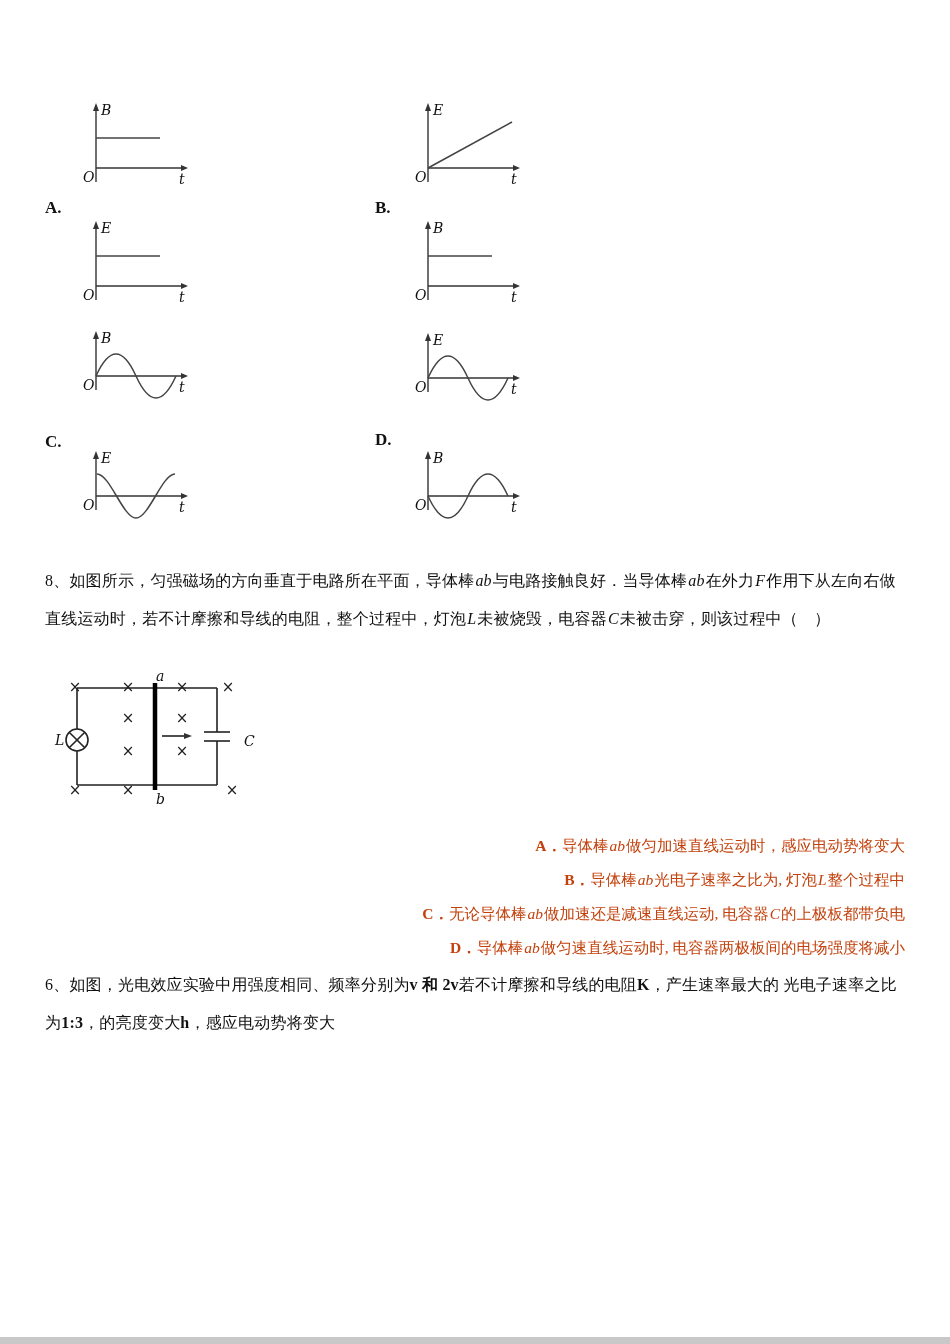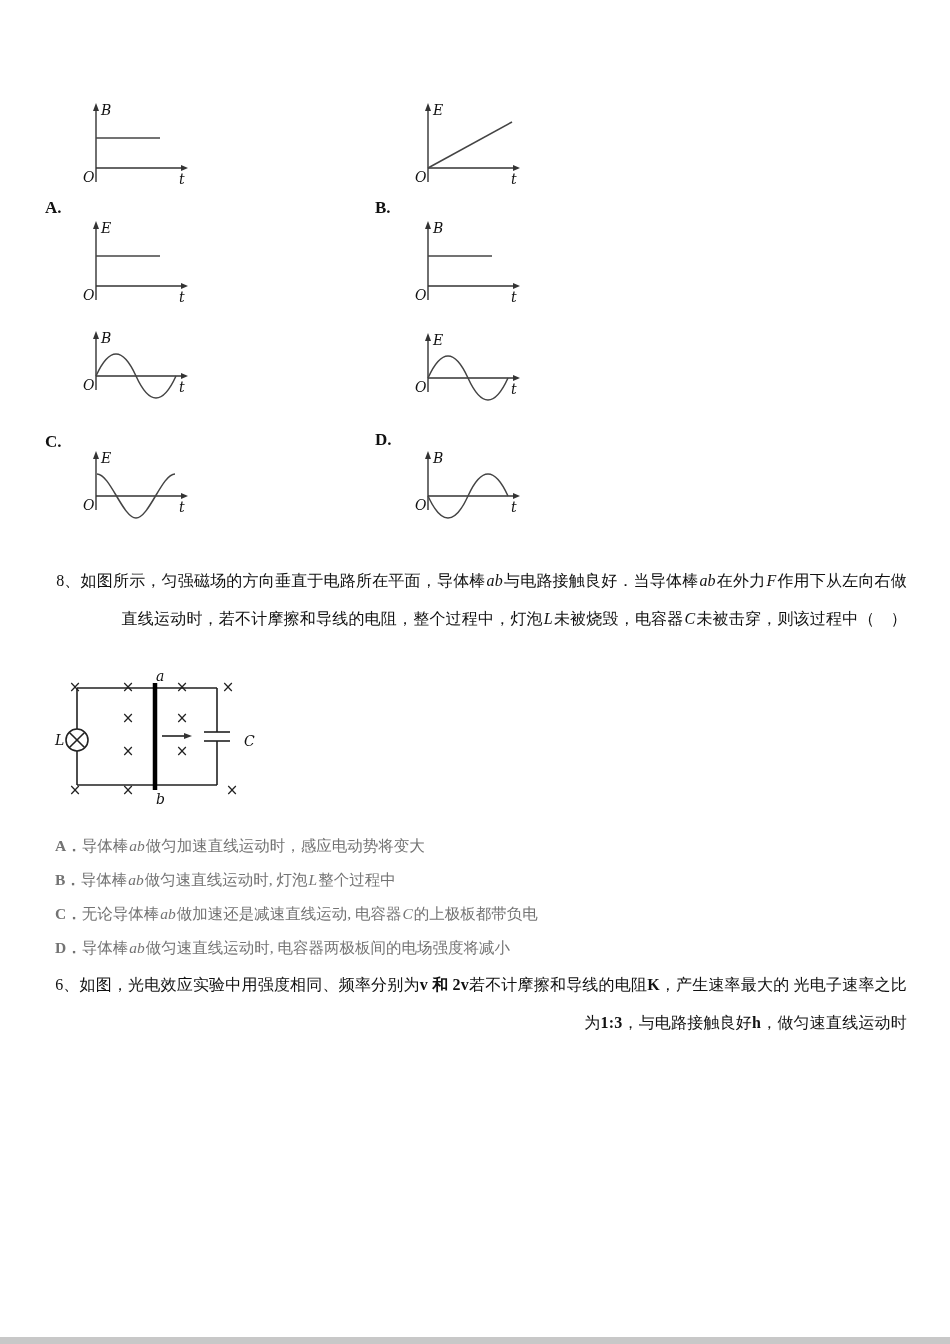--- a/index.html
+++ b/index.html
@@ -9,25 +9,24 @@
   }
   .graph{position:absolute;width:110px;height:95px;}
   .opt-label{
     position:absolute;font-weight:bold;font-size:17px;
     font-family:"Liberation Serif", serif;color:#111;
   }
   .q-para{
     position:absolute;left:45px;width:862px;
     font-size:16px;line-height:38px;color:#111;
     letter-spacing:0.2px;
-    text-align:right;
   }
   .opt-row{
-    position:absolute;left:55px;width:860px;
-    font-size:15.5px;line-height:24px;color:#737373;
+    position:absolute;left:45px;width:860px;
+    font-size:15.5px;line-height:24px;color:#c2410c;text-align:right;
   }
   .it{font-style:italic;font-family:"Liberation Serif", serif;padding:0 1px;}
   .bd{font-weight:bold;}
   .circuit{position:absolute;left:52px;top:668px;width:215px;height:145px;}
   .bottom-edge{position:absolute;left:0;top:1337px;width:950px;height:7px;background:#c8c8c8;}
   
   .ax{stroke:#333;stroke-width:1.4;}
   .ah{fill:#333;}
   .cv{stroke:#444;stroke-width:1.5;fill:none;}
   .glbl{font-family:"DejaVu Serif", serif;font-style:italic;font-size:14px;fill:#111;}
@@ -156,20 +155,20 @@
         <text class="cross" x="23" y="127">×</text>
         <text class="cross" x="76" y="127">×</text>
         <text class="cross" x="180" y="127">×</text>
     <text class="clbl" x="104" y="13">a</text>
     <text class="clbl" x="104" y="136">b</text>
     <text class="clbl" x="3" y="77">L</text>
     <text class="clbl" x="192" y="78">C</text>
   </svg></div>
 
   <div class="opt-row" style="top:834px"><span class="bd">A．</span><span>导体棒</span><span class="it">ab</span><span>做匀加速直线运动时，感应电动势将变大</span></div>
-  <div class="opt-row" style="top:868px"><span class="bd">B．</span><span>导体棒</span><span class="it">ab</span><span>做匀速直线运动时, 灯泡</span><span class="it">L</span><span>整个过程中</span></div>
+  <div class="opt-row" style="top:868px"><span class="bd">B．</span><span>导体棒</span><span class="it">ab</span><span>光电子速率之比为, 灯泡</span><span class="it">L</span><span>整个过程中</span></div>
   <div class="opt-row" style="top:936px"><span class="bd">D．</span><span>导体棒</span><span class="it">ab</span><span>做匀速直线运动时, 电容器两极板间的电场强度将减小</span></div>
   <div class="opt-row" style="top:902px"><span class="bd">C．</span><span>无论导体棒</span><span class="it">ab</span><span>做加速还是减速直线运动, 电容器</span><span class="it">C</span><span>的上极板都带负电</span></div>
 
-  <div class="q-para" style="top:966px"><span>6、如图，光电效应实验中用强度相同、频率分别为</span><span class="bd">v 和 2v</span><span>若不计摩擦和导线的电阻</span><span class="bd">K</span><span>，产生速率最大的 光电子速率之比为</span><span class="bd">1:3</span><span>，与电路接触良好</span><span class="bd">h</span><span>，做匀速直线运动时</span></div>
+  <div class="q-para" style="top:966px"><span>6、如图，光电效应实验中用强度相同、频率分别为</span><span class="bd">v 和 2v</span><span>若不计摩擦和导线的电阻</span><span class="bd">K</span><span>，产生速率最大的 光电子速率之比为</span><span class="bd">1:3</span><span>，的亮度变大</span><span class="bd">h</span><span>，感应电动势将变大</span></div>
 
   <div class="bottom-edge"></div>
 </div>
 
 </body></html>

